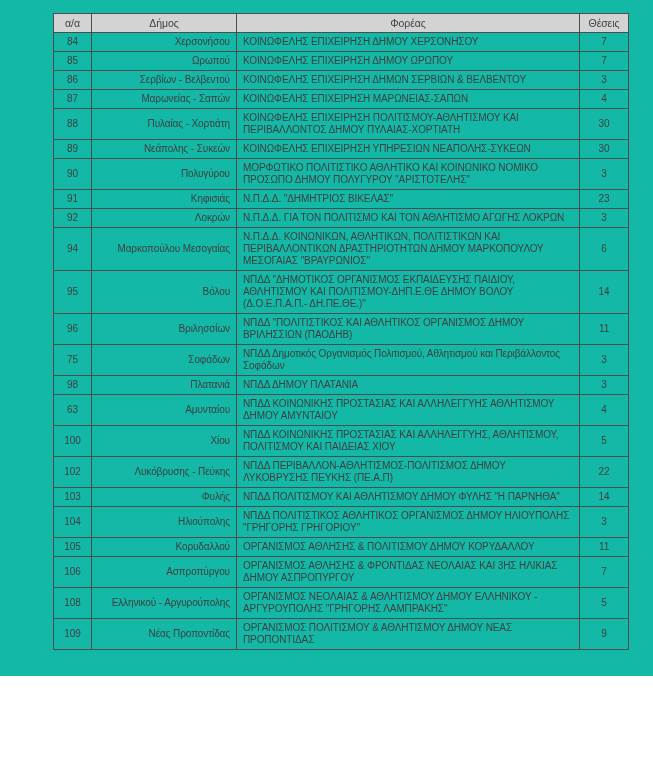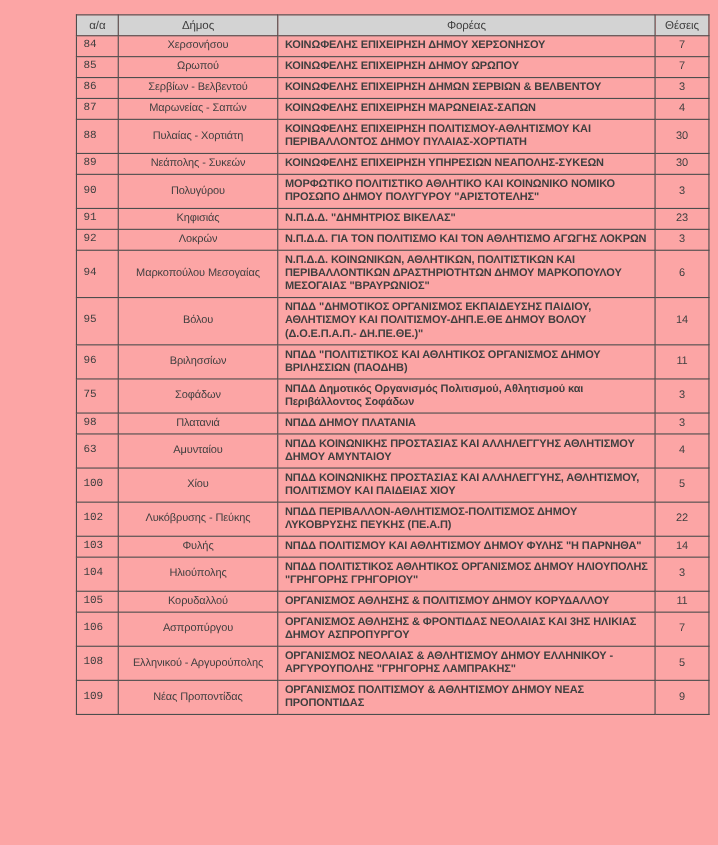--- a/index.html
+++ b/index.html
@@ -4,23 +4,23 @@
 <style>
   * { box-sizing: border-box; }
   html, body {
     margin: 0;
     padding: 0;
     background: #ffffff;
     font-family: "Liberation Sans", "DejaVu Sans", sans-serif;
   }
   .page {
     width: 653px;
-    height: 768px;
-    background: #fca5a5;
-    padding: 13px 31px 0 69px;
+    height: 676px;
+    background: #14b8a6;
+    padding: 13px 31px 0 53px;
     overflow: hidden;
   }
   table.muni-table {
     border-collapse: collapse;
     width: 575px;
     table-layout: fixed;
   }
   table.muni-table col.c1 { width: 38px; }
   table.muni-table col.c2 { width: 145px; }
   table.muni-table col.c3 { width: 343px; }
@@ -37,30 +37,28 @@
     overflow: hidden;
   }
   table.muni-table th {
     background: #d3d3d3;
     font-weight: normal;
     text-align: center;
     font-size: 10.5px;
     padding: 3px 2px;
   }
   td.c-num {
-    text-align: left;
+    text-align: center;
     padding-right: 7px;
-    font-family: Liberation Mono, monospace;
   }
   td.c-dimos {
-    text-align: center;
+    text-align: right;
   }
   td.c-foreas {
     text-align: left;
-    font-weight: bold;
   }
   td.c-theseis {
     text-align: center;
     font-size: 10.5px;
   }
 </style>
 </head>
 <body>
 
 <div class="page">

